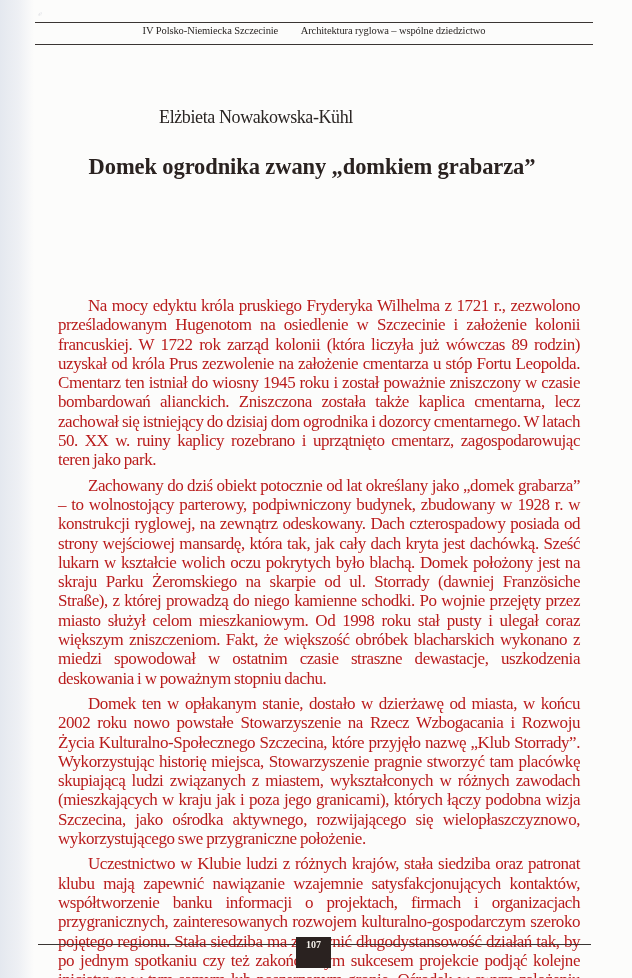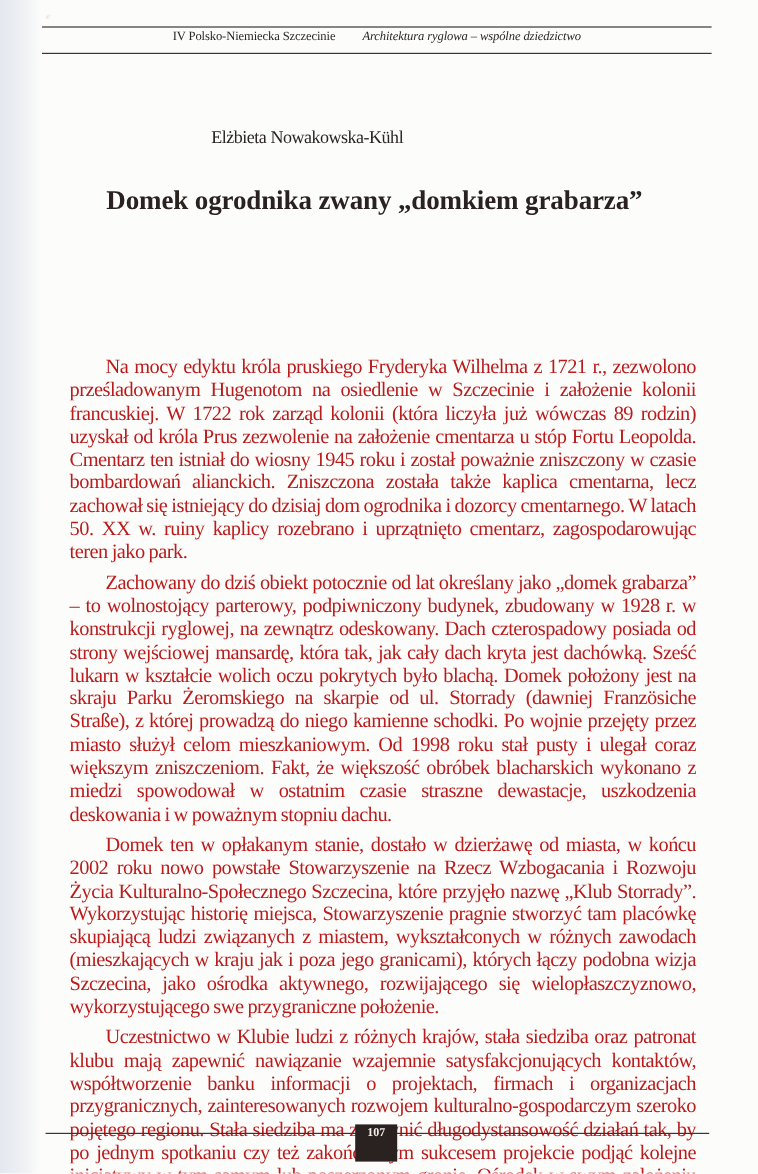--- a/index.html
+++ b/index.html
@@ -19,24 +19,24 @@
       font-family: "Liberation Serif", serif;
     }
     .rule {
       position: absolute; left: 35px; width: 558px; height: 0;
       border-top: 1.3px solid #3a3533;
     }
     .running-head {
       position: absolute; top: 25px; left: 35px; width: 558px;
       text-align: center; font-size: 10.5px; color: #2a2624; letter-spacing: -0.1px;
     }
-    .running-head .ital { font-style: italic; margin-left: 20px; }
+    .running-head .ital { margin-left: 20px; }
     .author {
       position: absolute; top: 107px; left: 0; width: 512px;
-      text-align: center; font-size: 15px; letter-spacing: -0.4px; color: #2a2523;
+      text-align: center; font-size: 18px; letter-spacing: -0.4px; color: #2a2523;
     }
     .title {
       position: absolute; top: 150px; left: 0; width: 624px;
       text-align: center; font-weight: bold; font-size: 22.5px; line-height: 33px;
       color: #2a2220; letter-spacing: -0.1px;
     }
     .body {
       position: absolute; top: 296px; left: 58px; width: 522px;
       font-size: 17px; line-height: 19.3px; text-align: justify;
       letter-spacing: -0.45px; word-spacing: -0.5px; color: #b91c1c;

